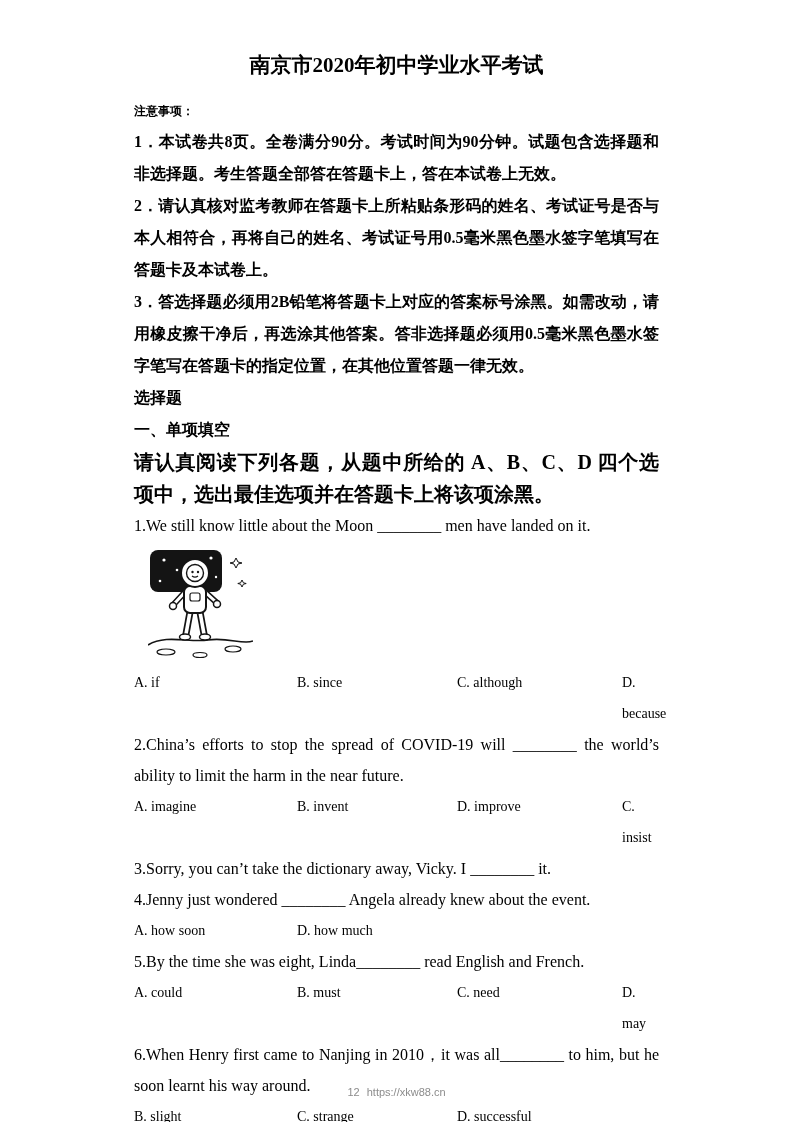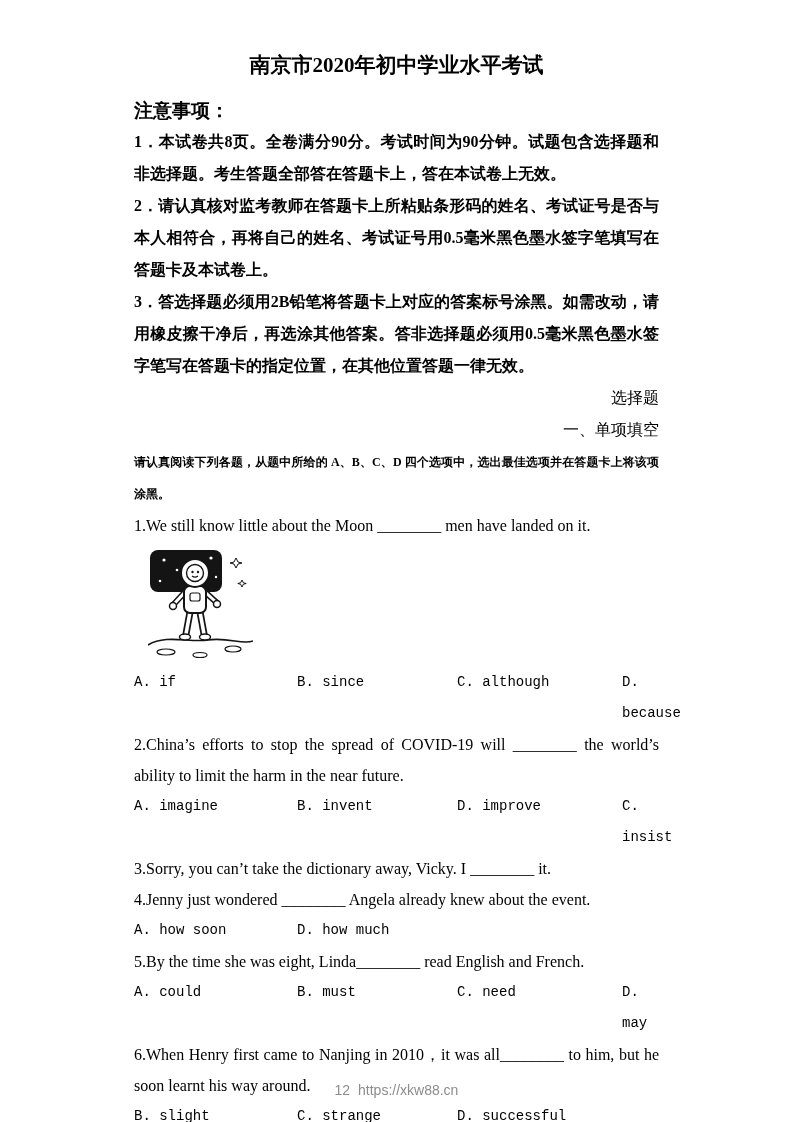--- a/index.html
+++ b/index.html
@@ -23,72 +23,70 @@
     line-height: 30px;
   }
   .subject {
     font-size: 20px;
     font-weight: bold;
     text-align: center;
     margin: 0 0 12px 0;
     line-height: 30px;
   }
   .notice-heading {
-    font-size: 19px;
+    font-size: 12px;
     font-weight: bold;
     margin: 0;
     line-height: 30px;
   }
   .notice-item {
     font-size: 16px;
     font-weight: bold;
     margin: 0;
     line-height: 32px;
     text-align: justify;
   }
   .section-label {
     font-size: 16px;
-    font-weight: normal;
+    font-weight: bold;
     margin: 0;
     line-height: 32px;
-    text-align: right;
   }
   .instructions {
-    font-size: 12px;
+    font-size: 20px;
     font-weight: bold;
     margin: 0;
     line-height: 32px;
     text-align: justify;
   }
   .question { margin: 0; }
   .stem {
     font-size: 16px;
     margin: 0;
     line-height: 31px;
     text-align: justify;
   }
   .options {
     display: grid;
     grid-template-columns: 163px 160px 165px 1fr;
     font-size: 14px;
     line-height: 31px;
-    font-family: Liberation Mono, monospace;
   }
   .q-image {
     display: block;
     margin: 5px 0 3px 14px;
   }
   .footer {
     position: absolute;
     left: 0;
     bottom: 24px;
     width: 100%;
     text-align: center;
     color: #8c8c8c;
-    font-size: 14px;
+    font-size: 11px;
     font-family: "Liberation Sans", sans-serif;
   }
   .footer span { margin: 0 2px; }
 </style>
 </head>
 <body>
 
 <div class="page">
 
   <h1 class="title">南京市2020年初中学业水平考试</h1>

